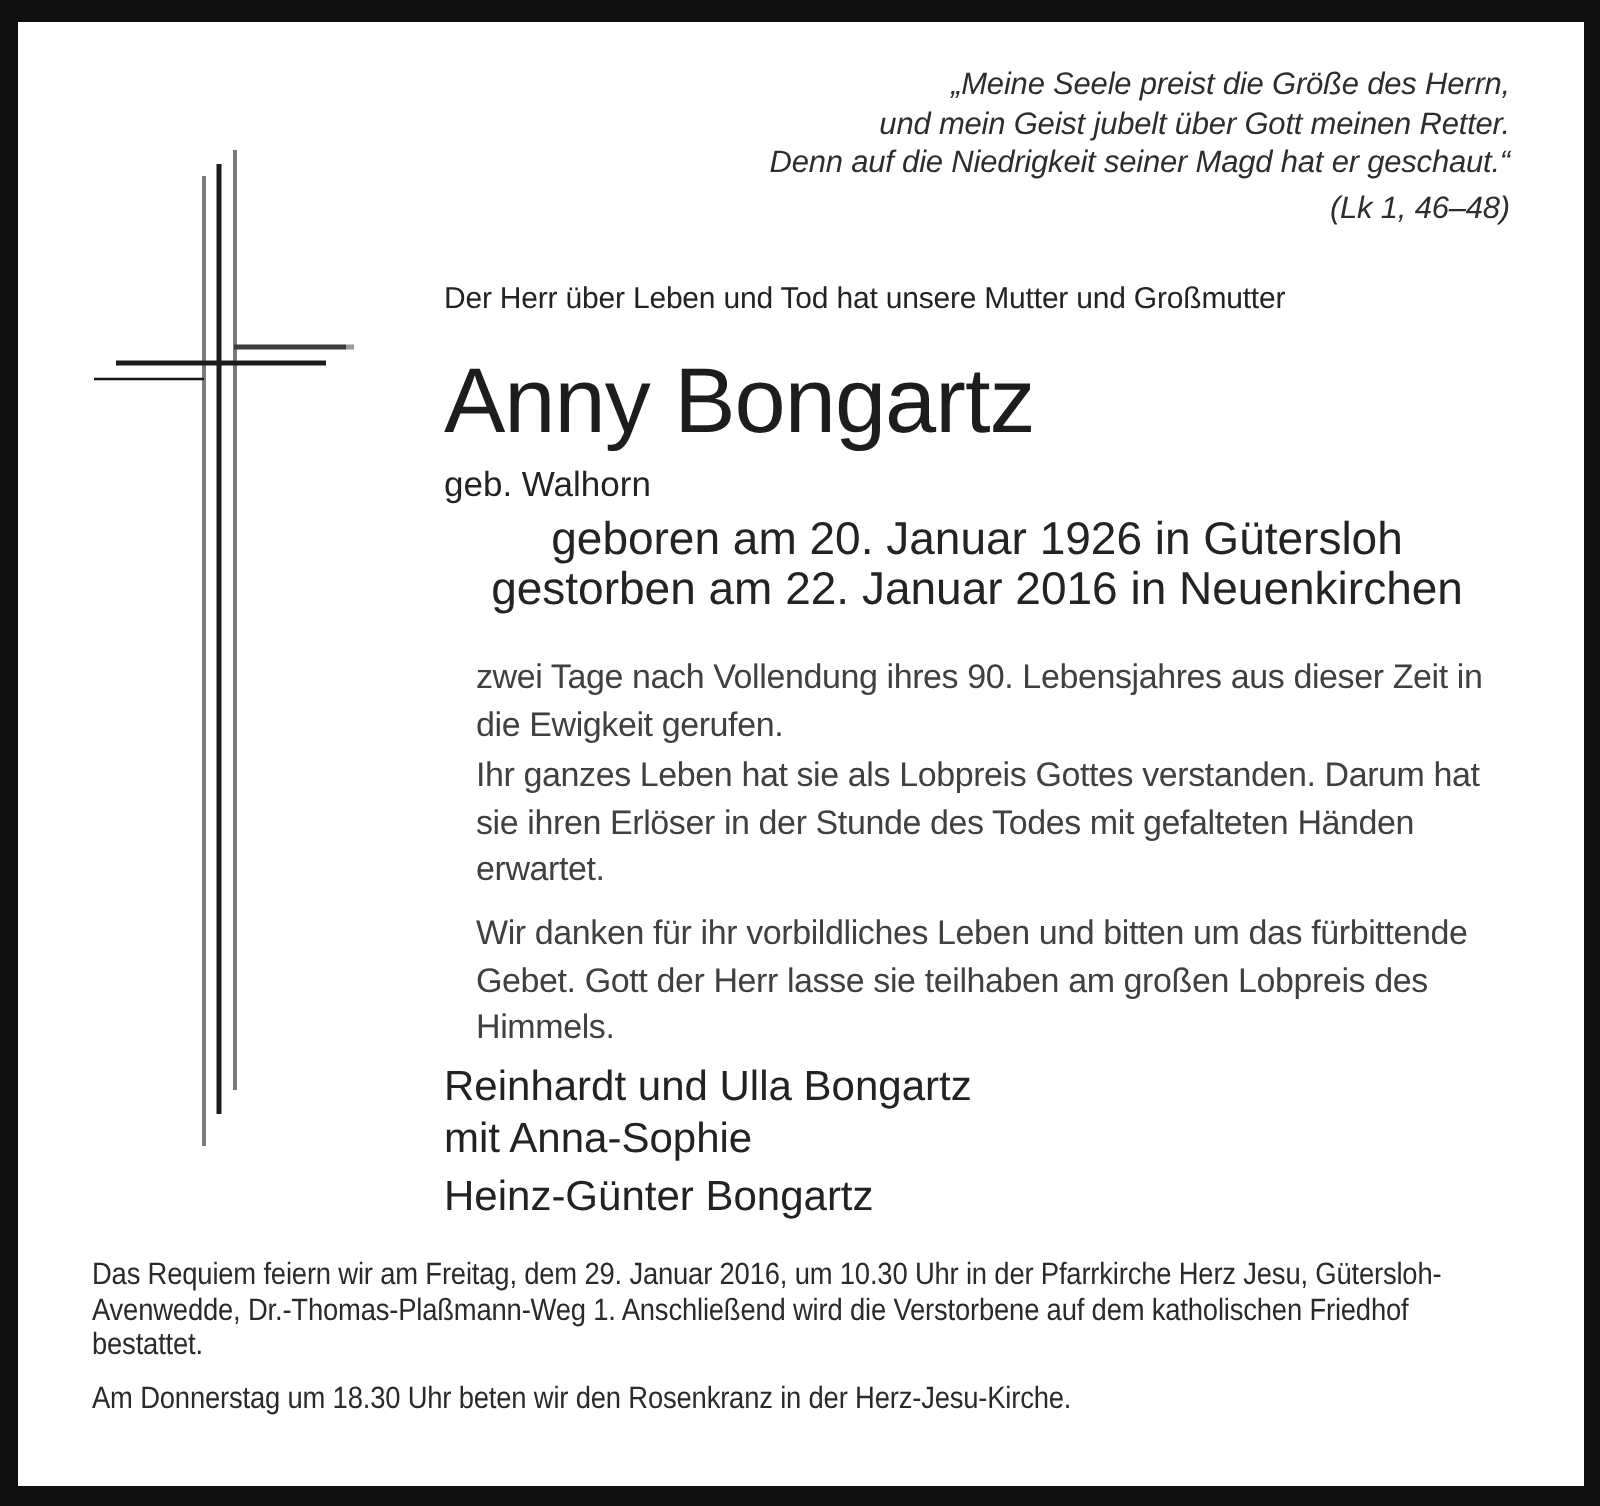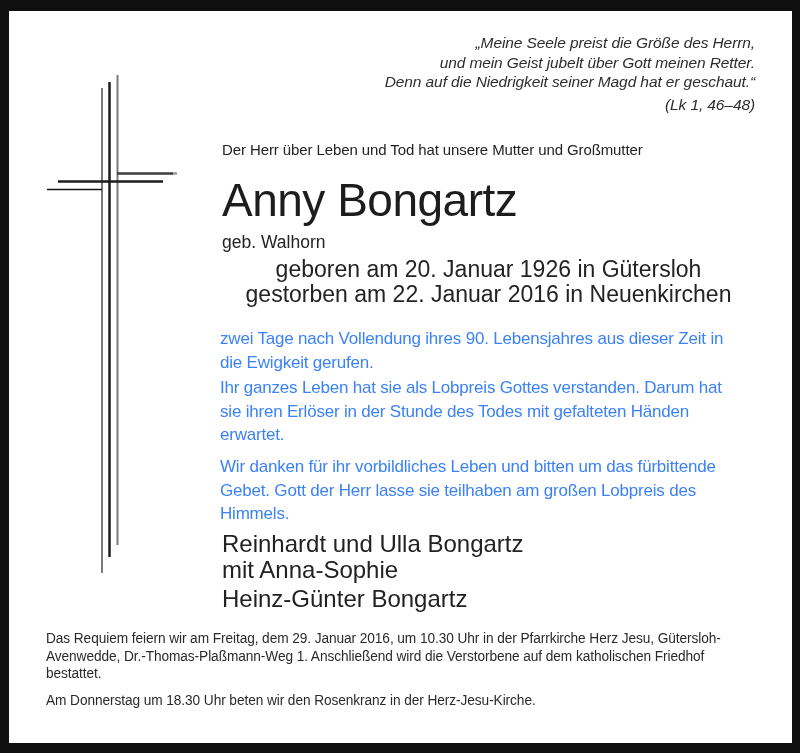--- a/index.html
+++ b/index.html
@@ -23,26 +23,26 @@
 
   #intro{position:absolute;left:222px;top:141px;font-size:15px;letter-spacing:-0.1px;white-space:nowrap;}
 
   #name{
     position:absolute;left:222px;top:174px;width:533px;text-align:left;
     font-size:46px;line-height:52px;color:#1d1d1d;letter-spacing:-0.5px;
   }
   #maiden{position:absolute;left:222px;top:232px;width:533px;font-size:17.5px;}
   #dates{position:absolute;left:222px;top:257px;width:533px;text-align:center;font-size:23px;line-height:25px;}
 
-  .para{position:absolute;left:220px;font-size:17px;line-height:23.5px;letter-spacing:-0.2px;white-space:nowrap;color:#3b82f6;}
+  .para{position:absolute;left:238px;font-size:17px;line-height:23.5px;letter-spacing:-0.2px;white-space:nowrap;color:#404040;}
   #p1{top:327px;}
   #p2{top:376px;}
   #p3{top:455px;}
 
-  #mourners{position:absolute;left:222px;top:531px;font-size:24px;line-height:26px;color:#222;}
+  #mourners{position:absolute;left:222px;top:531px;font-size:21px;line-height:26px;color:#222;}
   #mourners .m3{margin-top:3px;}
 
   #notice{
     position:absolute;left:46px;top:629px;width:800px;
     font-size:15.4px;line-height:17.6px;letter-spacing:-0.1px;color:#2a2a2a;
     transform:scaleX(0.89);transform-origin:0 0;white-space:nowrap;
   }
   #notice .rosary{margin-top:9px;}
 </style>
 </head>

